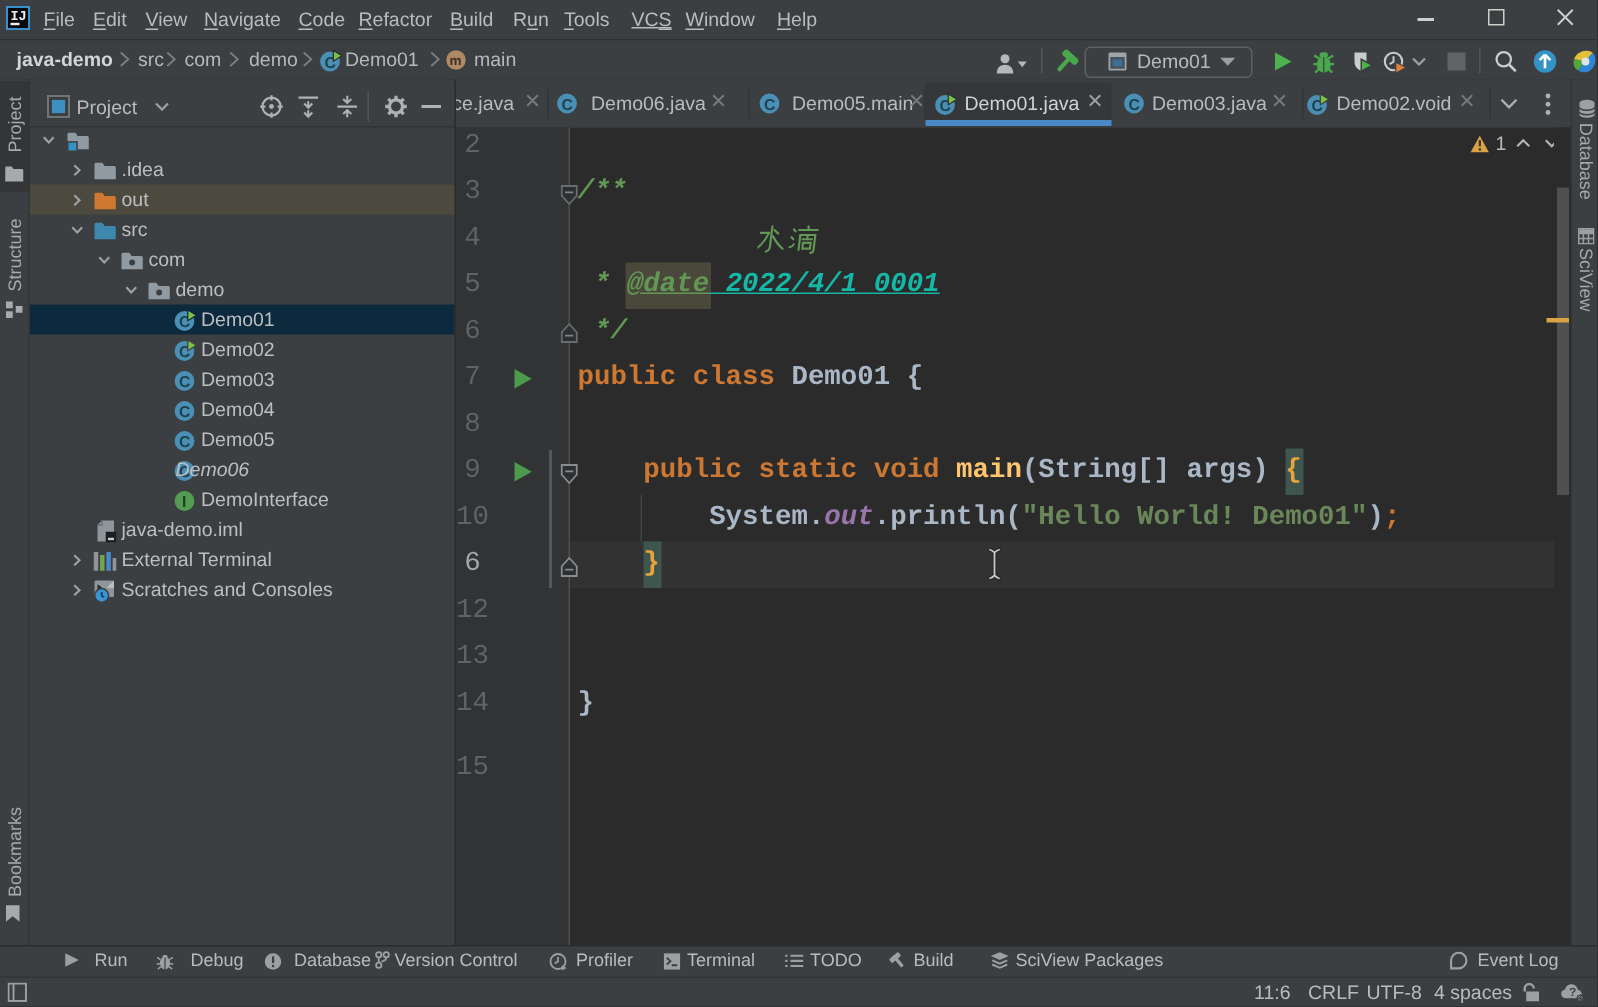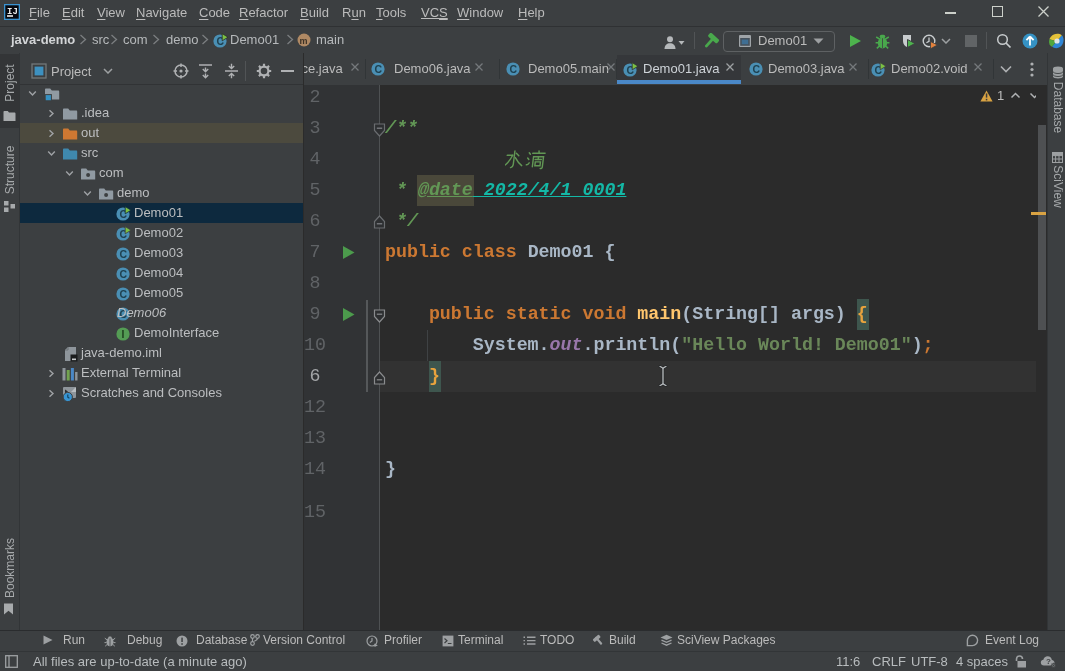--- a/index.html
+++ b/index.html
@@ -763,21 +763,20 @@
     </div>
 <div class="a btmtxt" style="left:985px;top:630px;">Event Log</div>
 
 <div class="a" id="status" style="left:0;top:651px;width:1065px;height:20px;background:#3c3f41;border-top:1px solid #323537;"></div>
 <div class="a" style="left:5px;top:655px;">
       <svg width="13" height="13" viewBox="0 0 13 13">
         <rect x="0.7" y="0.7" width="11.6" height="11.6" fill="none" stroke="#9da0a2" stroke-width="1.3"></rect>
         <path d="M4 0.7 V12.3" stroke="#9da0a2" stroke-width="1.3"></path>
       </svg>
     </div>
-<div class="a sttxt" style="left:33px;top:652px;">All files are up-to-date (a minute ago)</div>
 <div class="a sttxt" style="left:836px;top:652px;">11:6</div>
 <div class="a sttxt" style="left:872px;top:652px;">CRLF</div>
 <div class="a sttxt" style="left:911px;top:652px;">UTF-8</div>
 <div class="a sttxt" style="left:956px;top:652px;">4 spaces</div>
 <div class="a" style="left:1015px;top:655px;">
       <svg width="12" height="13" viewBox="0 0 12 13">
         <rect x="2.5" y="6" width="8.5" height="6.5" fill="#9da0a2"></rect>
         <path d="M1.5 6 V4 C1.5 2.3 2.8 1 4.5 1 C6.2 1 7.5 2.3 7.5 4" fill="none" stroke="#9da0a2" stroke-width="1.6"></path>
       </svg>
     </div>

